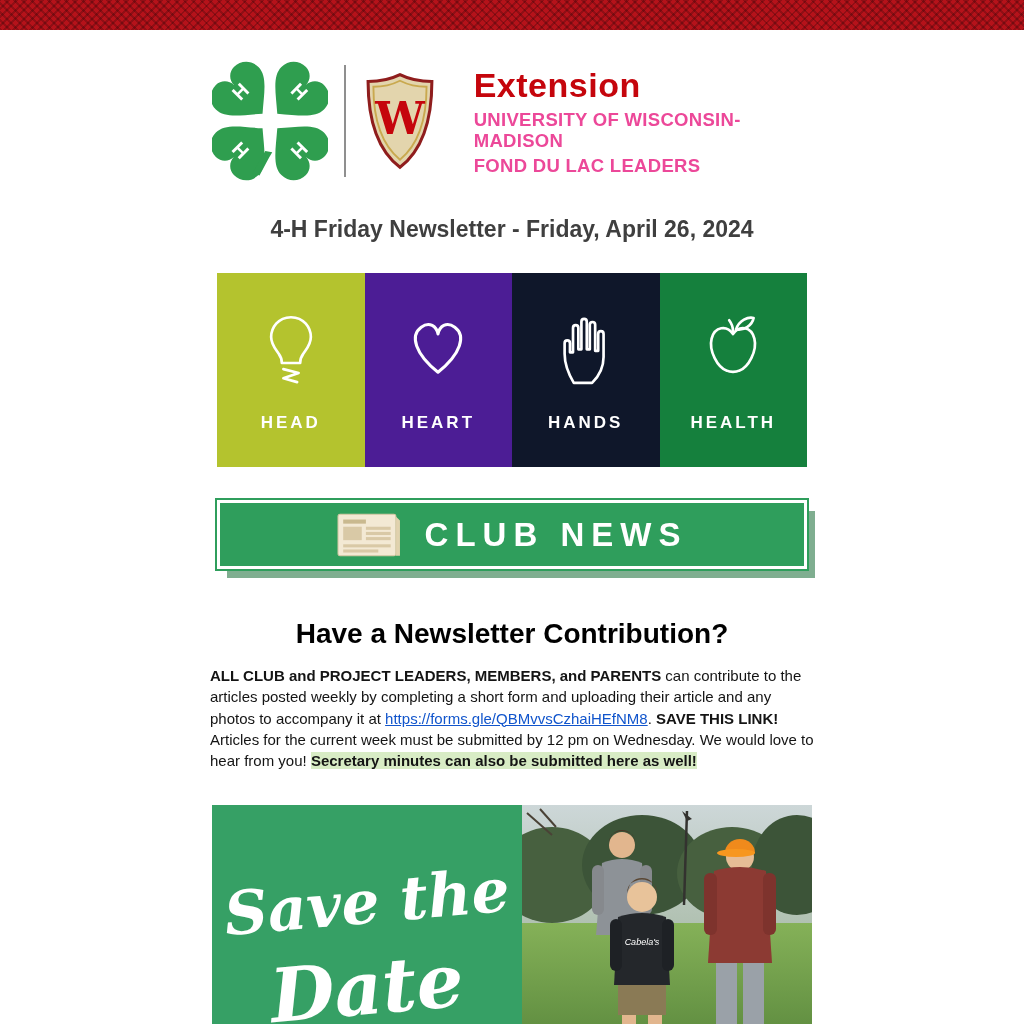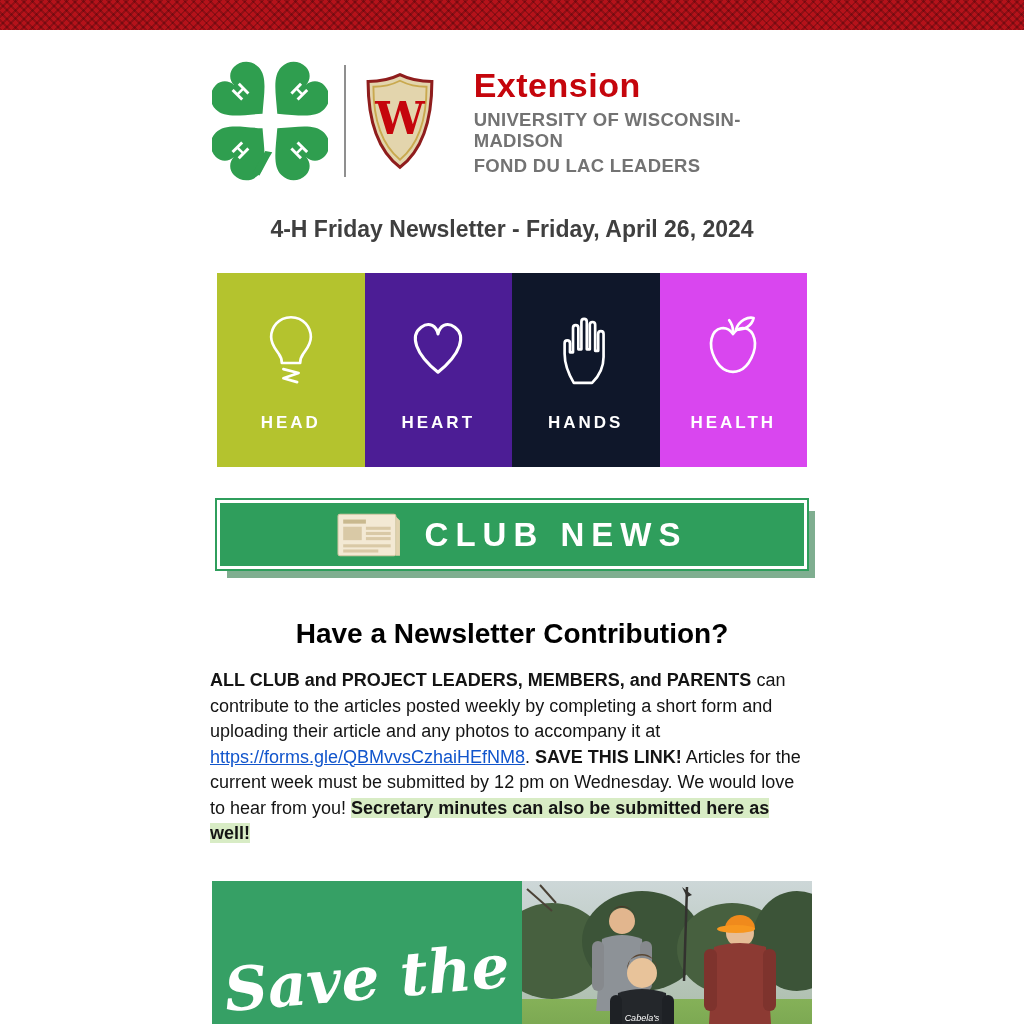--- a/index.html
+++ b/index.html
@@ -8,38 +8,38 @@
     background-image:
       repeating-linear-gradient(45deg, rgba(0,0,0,0.20) 0 2px, transparent 2px 6px),
       repeating-linear-gradient(-45deg, rgba(0,0,0,0.20) 0 2px, transparent 2px 6px);}
   .content{width:600px;margin:0 auto;}
 
   
   .logo-row{display:flex;align-items:center;justify-content:center;gap:16px;padding:30px 0 6px;}
   .logo-divider{width:2px;height:112px;background:#8f8f8f;}
   .brand-block{display:flex;flex-direction:column;line-height:1.15;margin-left:20px;}
   .brand-extension{color:#c5050c;font-size:34px;font-weight:bold;letter-spacing:0.5px;}
-  .brand-line{font-size:18.5px;font-weight:bold;color:#737373;letter-spacing:0.3px;margin-top:4px;}
+  .brand-line{font-size:18.5px;font-weight:bold;color:#ec4899;letter-spacing:0.3px;margin-top:4px;}
 
   h1.newsletter-title{text-align:center;font-size:23px;color:#3f3f3f;margin:28px 0 30px;font-weight:bold;}
 
   
   .pillars{display:flex;height:194px;width:590px;margin:0 auto;}
   .pillar{flex:1;display:flex;flex-direction:column;align-items:center;padding-top:32px;}
   .pillar svg{width:78px;height:84px;}
   .pillar-label{color:#fff;font-weight:bold;letter-spacing:3px;font-size:17px;margin-top:24px;}
 
   
   .club-news{position:relative;margin:36px 8px 0;height:63px;background:#2f9e5c;
     display:flex;align-items:center;justify-content:center;gap:24px;
     box-shadow:0 0 0 3px #ffffff, 0 0 0 5px #2f9e5c, 9px 10px 0 2px #7fae90;}
   .club-news-label{color:#fff;font-weight:bold;font-size:33px;letter-spacing:7px;}
 
   h2.contrib-heading{text-align:center;font-size:28px;color:#000;margin:52px 0 12px;font-weight:bold;}
-  .body-text{font-size:18px;line-height:1.42;color:#141414;width:604px;margin-left:-2px;}
+  .body-text{font-size:15px;line-height:1.42;color:#141414;width:604px;margin-left:-2px;}
   .body-text a{color:#1155cc;text-decoration:underline;}
   .hl{background:#d8ecc5;font-weight:bold;}
 
   
   .save-date{margin-top:34px;height:240px;display:flex;overflow:hidden;}
   .std-left{width:310px;background:#36a065;display:flex;flex-direction:column;align-items:center;
     justify-content:flex-start;color:#fff;overflow:hidden;}
   .script{font-family:"DejaVu Serif", serif;font-style:italic;font-weight:bold;transform:rotate(-5deg);}
   .script-1{font-size:60px;margin-top:62px;}
   .script-2{font-size:74px;margin-top:8px;}
@@ -105,21 +105,21 @@
         <path d="M50,88 C20,64 13,40 28,29 C39,21 48,28 50,38 C52,28 61,21 72,29 C87,40 80,64 50,88 Z" stroke="#ffffff" stroke-width="4" fill="none" stroke-linejoin="round"></path>
       </svg>
       <div class="pillar-label">HEART</div>
     </div>
     <div class="pillar" style="background: #0f172a;">
       <svg viewBox="0 0 100 110">
         <path d="M34,102 C28,92 22,78 22,64 L22,50 C22,45 29,45 29,50 L29,62 L33,62 L33,30 C33,25 40,25 40,30 L40,58 L44,58 L44,22 C44,17 51,17 51,22 L51,58 L55,58 L55,26 C55,21 62,21 62,26 L62,60 L66,60 L66,38 C66,33 73,33 73,38 L73,68 C73,84 66,94 58,102 Z" stroke="#ffffff" stroke-width="3.5" fill="none" stroke-linecap="round" stroke-linejoin="round"></path>
       </svg>
       <div class="pillar-label">HANDS</div>
     </div>
-    <div class="pillar" style="background: #d946ef;">
+    <div class="pillar" style="background: #15803d;">
       <svg viewBox="0 0 100 110">
         <g stroke="#ffffff" stroke-width="3.5" fill="none" stroke-linecap="round" stroke-linejoin="round">
           <path d="M50,38 C42,26 26,28 22,44 C18,60 30,82 42,86 C46,88 54,88 58,86 C70,82 82,60 78,44 C74,28 58,26 50,38 Z"></path>
           <path d="M54,32 C58,20 70,15 77,17 C75,27 64,34 54,32 Z"></path>
           <path d="M50,34 C50,28 48,24 45,20"></path>
         </g>
       </svg>
       <div class="pillar-label">HEALTH</div>
     </div>
   </div>

